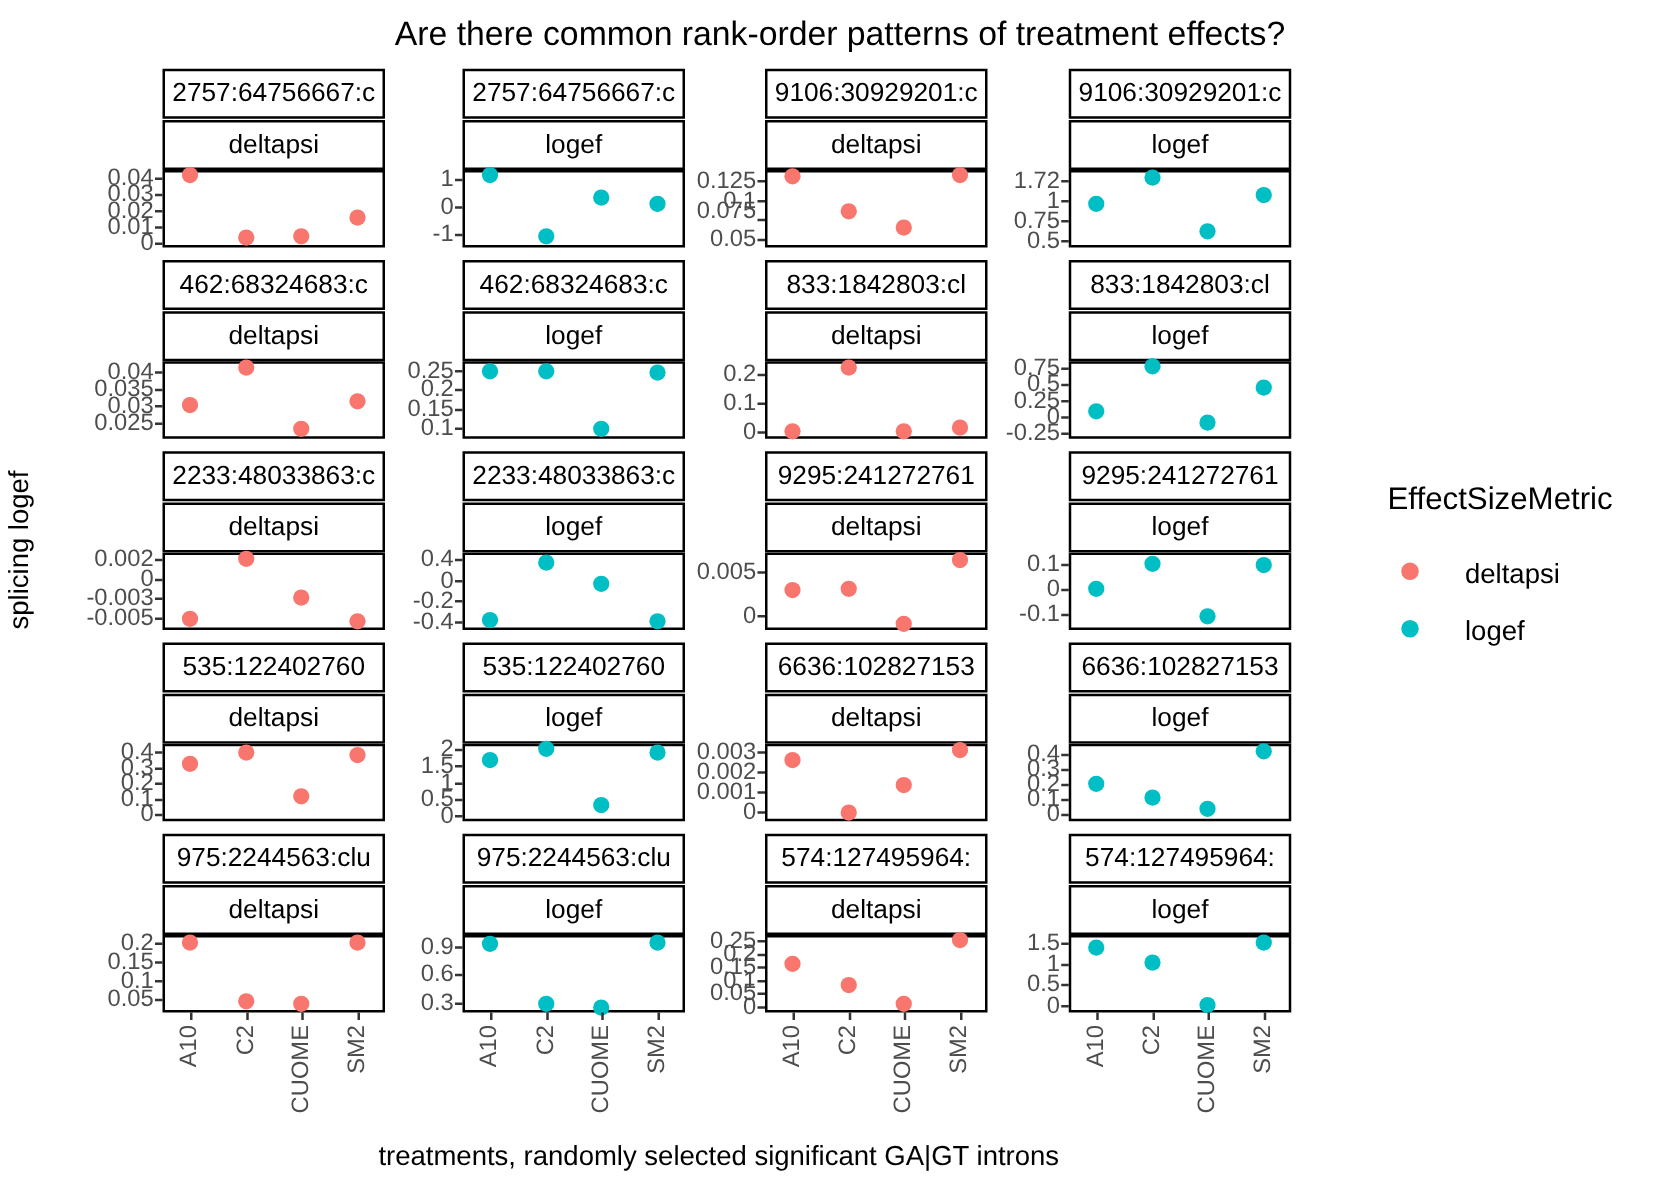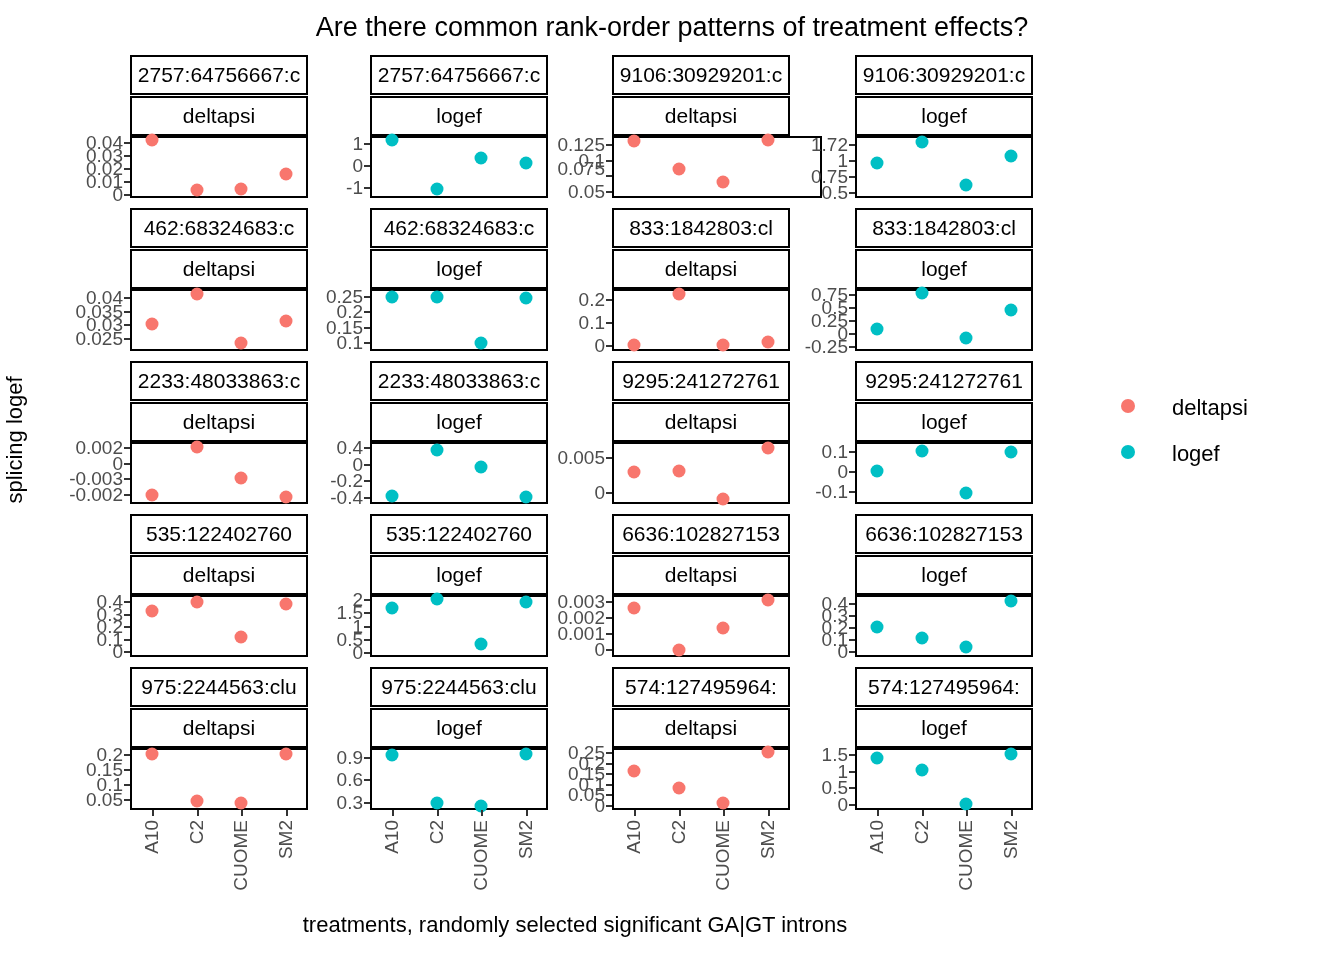--- a/index.html
+++ b/index.html
@@ -195,21 +195,21 @@
         <div class="pt logef" style="left: 155.75px; top: 26.5714px;"></div>
       </div>
     </div>
     <div class="facet-cell" style="left: 612px; top: 0px; width: 178px;">
       <div class="strip outer">
         <span class="strip-inner-text">9106:30929201:c</span>
       </div>
       <div class="strip">
         <span class="strip-inner-text">deltapsi</span>
       </div>
-      <div class="panel" style="height: 62px; width: 210px;">
+      <div class="panel" style="height: 62px; width: 178px;">
         <div class="panel-frame"></div>
         <div class="ytick-mark" style="top: 9.3px; right: 100%; position: absolute;"></div>
         <div class="ytick-mark" style="top: 24.8px; right: 100%; position: absolute;"></div>
         <div class="ytick-mark" style="top: 40.3px; right: 100%; position: absolute;"></div>
         <div class="ytick-mark" style="top: 55.8px; right: 100%; position: absolute;"></div>
         <div class="ytick-labels">
           <div class="ytick-label" style="top: 9.3px;">0.125</div>
           <div class="ytick-label" style="top: 24.8px;">0.1</div>
           <div class="ytick-label" style="top: 33px;">0.075</div>
           <div class="ytick-label" style="top: 55.8px;">0.05</div>
@@ -355,21 +355,21 @@
       <div class="panel" style="height: 62px; width: 178px;">
         <div class="panel-frame"></div>
         <div class="ytick-mark" style="top: 6.2px; right: 100%; position: absolute;"></div>
         <div class="ytick-mark" style="top: 21.7px; right: 100%; position: absolute;"></div>
         <div class="ytick-mark" style="top: 37.2px; right: 100%; position: absolute;"></div>
         <div class="ytick-mark" style="top: 52.7px; right: 100%; position: absolute;"></div>
         <div class="ytick-labels">
           <div class="ytick-label" style="top: 6.2px;">0.002</div>
           <div class="ytick-label" style="top: 21.7px;">0</div>
           <div class="ytick-label" style="top: 37.2px;">-0.003</div>
-          <div class="ytick-label" style="top: 52.7px;">-0.002</div>
+          <div class="ytick-label" style="top: 52.7px;">-0.005</div>
         </div>
         <div class="pt deltapsi" style="left: 22.25px; top: 52.7px;"></div>
         <div class="pt deltapsi" style="left: 66.75px; top: 4.65px;"></div>
         <div class="pt deltapsi" style="left: 111.25px; top: 35.65px;"></div>
         <div class="pt deltapsi" style="left: 155.75px; top: 55.025px;"></div>
       </div>
     </div>
     <div class="facet-cell" style="left: 370px; top: 306px; width: 178px;">
       <div class="strip outer">
         <span class="strip-inner-text">2233:48033863:c</span>
@@ -715,20 +715,21 @@
           <div class="xtick-mark" style="left: 155.75px; top: 0px;"></div>
           <div style="position: absolute; left: 155.75px; top: 10px; width: 0px; height: 0px;">
             <div style="position: absolute; left: 0px; top: 0px; font-size: 19px; color: rgb(77, 77, 77); white-space: nowrap; transform-origin: 0px 0px; transform: rotate(-90deg) translate(-100%, -50%);">SM2</div>
           </div>
         </div>
       </div>
     </div>
   </div>
 
 <div id="legend">
+  <div id="legend-title">EffectSizeMetric</div>
   <div id="legend-items">
       <div class="legend-item">
         <span class="legend-key"><span class="legend-dot" style="background: rgb(248, 118, 109);"></span></span>
         <span class="legend-label">deltapsi</span>
       </div>
       <div class="legend-item">
         <span class="legend-key"><span class="legend-dot" style="background: rgb(0, 191, 196);"></span></span>
         <span class="legend-label">logef</span>
       </div>
     </div>

